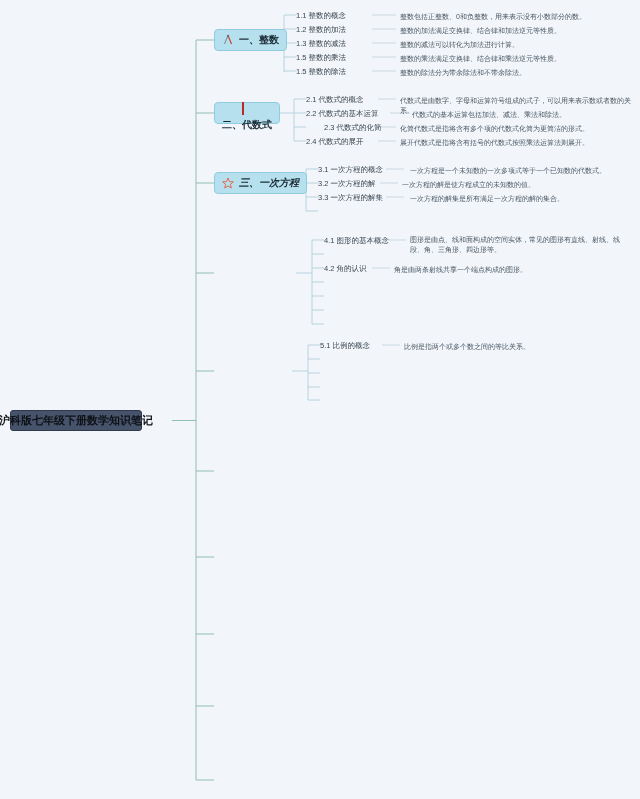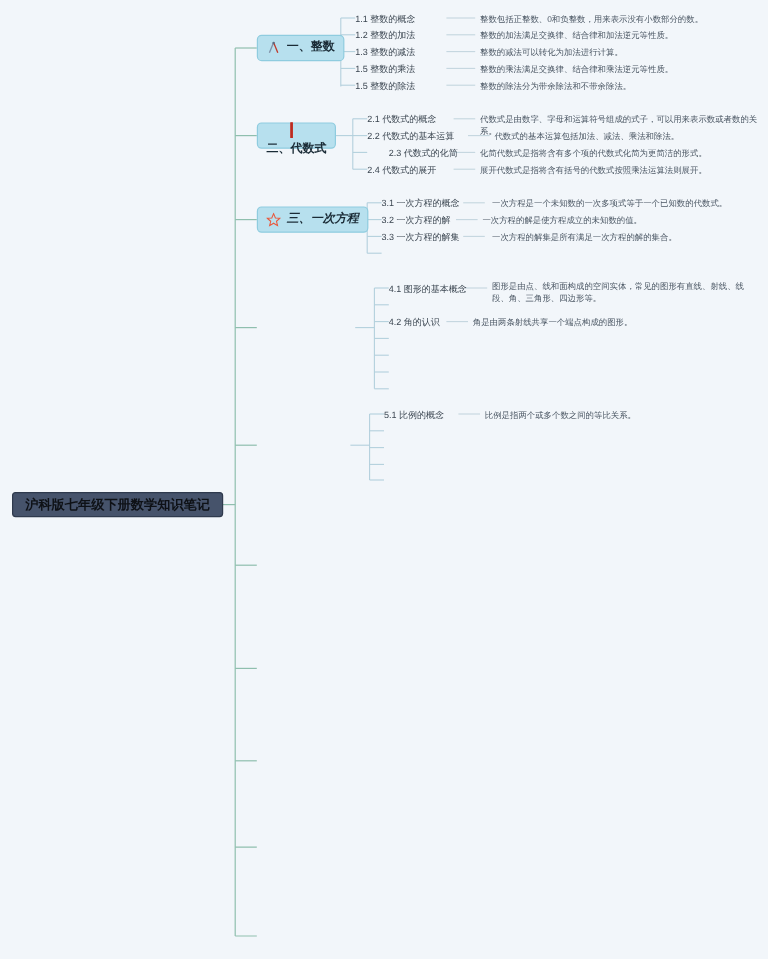--- a/index.html
+++ b/index.html
@@ -25,21 +25,21 @@
     top: 0;
     width: 640px;
     height: 799px;
     pointer-events: none;
   }
   
   .root-node {
     position: absolute;
     left: 10px;
     top: 410px;
-    width: 176px;
+    width: 132px;
     height: 21px;
     box-sizing: border-box;
     background: #46536b;
     border: 1px solid #2f3a4d;
     border-radius: 3px;
     color: #0e1116;
     font-size: 11px;
     font-weight: bold;
     letter-spacing: 0px;
     display: flex;

